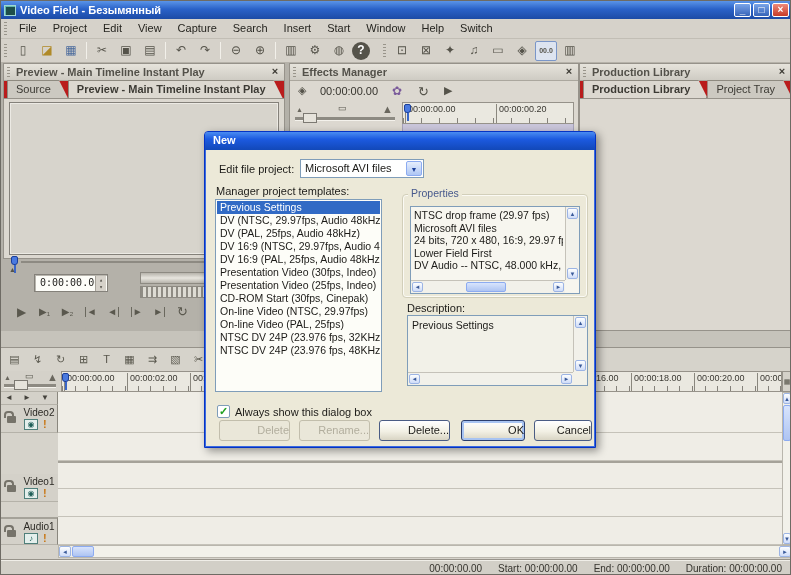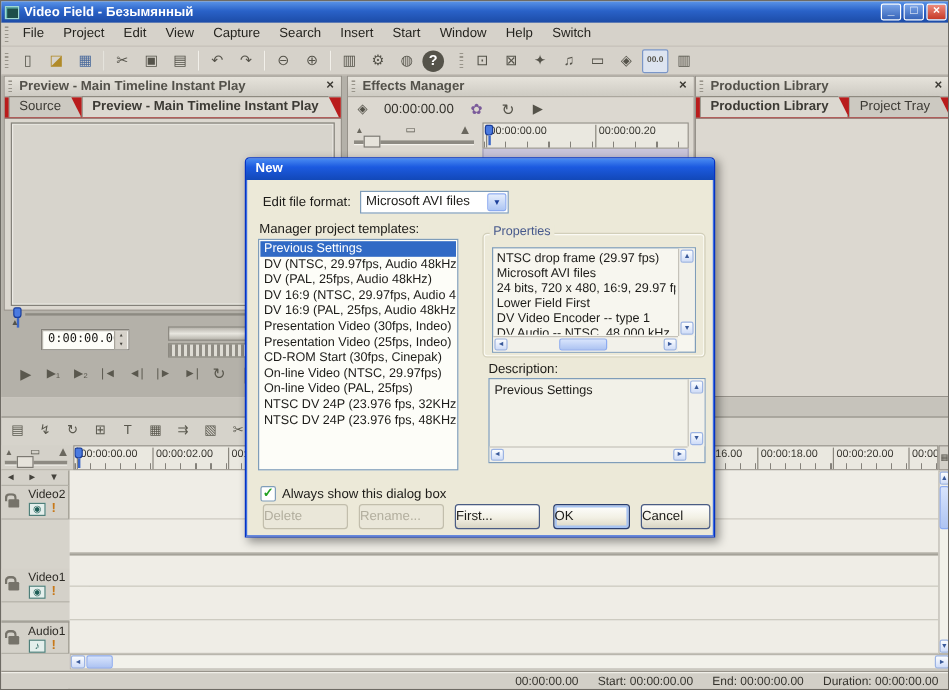--- a/index.html
+++ b/index.html
@@ -84,21 +84,21 @@
   .dialog { left:203px; top:130px; width:392px; height:317px; background:#ece9d8;
     border:1px solid #0533c4; box-shadow:0 0 0 1px #3a6ae0 inset, 3px 3px 8px rgba(0,0,0,.4); border-radius:4px 4px 0 0; z-index:50; }
   .dtitle { position:absolute; left:0; top:0; width:100%; height:18px; border-radius:3px 3px 0 0;
     background:linear-gradient(180deg,#4a8cf2 0%,#1c5ae0 40%,#1248b8 100%); color:#fff; font-weight:bold; padding:2px 0 0 8px; }
   .sunken { background:#f7f6ef; border:1px solid #7f9db9; }
   .lstitem { height:13px; line-height:13px; padding-left:3px; font-size:10.5px; white-space:nowrap; overflow:hidden; }
   .lstitem.sel { background:#316ac5; color:#fff; }
   .gbox { border:1px solid #d2cfba; border-radius:4px; box-shadow:inset 0 0 0 1px #fbfaf4; }
   .glabel { position:absolute; background:#ece9d8; padding:0 3px; color:#47598c; font-size:10.5px; }
   .propline { height:12.5px; line-height:12.5px; font-size:10.5px; white-space:nowrap; overflow:hidden; }
-  .xbtn { position:absolute; height:21px; text-align:left; font-size:11px; line-height:19px; border-radius:3px;
+  .xbtn { position:absolute; height:21px; text-align:right; font-size:11px; line-height:19px; border-radius:3px;
     background:linear-gradient(180deg,#ffffff,#f2f0e4 55%,#d9d5c4); border:1px solid #4a5c84; color:#1c1b18; }
   .xbtn.disabled { background:#eae7d9; border-color:#c2beac; color:#b2ae9e; }
   .xbtn.default { box-shadow:inset 0 0 0 2px #a8c4f2; border-color:#2a3e6e; }
   .chk { width:13px; height:13px; background:#fff; border:1px solid #7f9db9; border-radius:2px; text-align:center;
     line-height:11px; color:#21a121; font-weight:bold; font-size:11px; }
 
   
   .statusbar { left:0; top:558px; width:791px; height:17px; background:#d2cfc7; border-top:1px solid #97938a; box-shadow:inset 0 1px 0 #f0eee8;
     display:flex; align-items:center; justify-content:flex-end; gap:16px; padding-right:10px; color:#35332d; font-size:10px; }
   .lavender { background:#c9c5da; border:1px solid #a5a1ba; border-top:none; }
@@ -344,21 +344,21 @@
     <span>Start: 00:00:00.00</span>
     <span>End: 00:00:00.00</span>
     <span>Duration: 00:00:00.00</span>
   </div>
 
   <div class="abs dialog">
     <div class="dtitle">
       <span>New</span>
     </div>
 
-    <span class="abs" style="left:14px;top:31px">Edit file format:</span>
+    <span class="abs" style="left:14px;top:31px">Edit file project:</span>
     <div class="abs" style="left:95px;top:27px;width:124px;height:19px;background:#fff;border:1px solid #7f9db9">
       <span class="abs" style="left:4px;top:2px">Microsoft AVI files</span>
       <span class="abs" style="right:1px;top:1px;width:16px;height:15px;text-align:center;line-height:15px;font-size:7px;color:#1c3f9a;
             background:linear-gradient(180deg,#e6eefc,#aec6f4);border:1px solid #8cabf1;border-radius:2px">▼</span>
     </div>
 
     <span class="abs" style="left:11px;top:53px">Manager project templates:</span>
     <div class="abs sunken" style="left:10px;top:67px;width:167px;height:193px;background:#fdfdf8;padding:1px">
       <div class="lstitem sel">Previous Settings</div>
       <div class="lstitem">DV (NTSC, 29.97fps, Audio 48kHz)</div>
@@ -375,21 +375,20 @@
     </div>
 
     <div class="abs gbox" style="left:197px;top:62px;width:186px;height:104px"></div>
     <span class="glabel" style="left:203px;top:55px">Properties</span>
     <div class="abs sunken" style="left:205px;top:74px;width:170px;height:88px">
       <div class="abs" style="left:3px;top:2px;right:16px;bottom:14px;overflow:hidden">
         <div class="propline">NTSC drop frame (29.97 fps)</div>
         <div class="propline">Microsoft AVI files</div>
         <div class="propline">24 bits, 720 x 480, 16:9, 29.97 fps</div>
         <div class="propline">Lower Field First</div>
-        <div class="propline">DV Video Encoder -- type 1</div>
         <div class="propline">DV Audio -- NTSC, 48.000 kHz, 16 Bit, Ste</div>
       </div>
       <div class="abs sbar" style="right:0;top:0;width:14px;height:73px;border:none;border-left:1px solid #c5c2b9">
         <span class="sbtn" style="left:1px;top:1px;width:11px;height:11px;line-height:10px">▲</span>
         <span class="sbtn" style="left:1px;bottom:1px;width:11px;height:11px;line-height:10px">▼</span>
       </div>
       <div class="abs sbar" style="left:0;bottom:0;right:14px;height:13px;border:none;border-top:1px solid #c5c2b9">
         <span class="sbtn" style="left:1px;top:1px;width:11px;height:10px;line-height:9px">◄</span>
         <span class="sthumb" style="left:55px;top:1px;width:40px;height:10px"></span>
         <span class="sbtn" style="right:1px;top:1px;width:11px;height:10px;line-height:9px">►</span>
@@ -409,18 +408,18 @@
       </div>
     </div>
 
     <div class="abs chk" style="left:12px;top:273px">
       <span>✓</span>
     </div>
     <span class="abs" style="left:30px;top:274px">Always show this dialog box</span>
 
     <span class="xbtn disabled" style="left:14px;top:288px;width:71px">Delete</span>
     <span class="xbtn disabled" style="left:94px;top:288px;width:71px">Rename...</span>
-    <span class="xbtn" style="left:174px;top:288px;width:71px">First...</span>
+    <span class="xbtn" style="left:174px;top:288px;width:71px">Delete...</span>
     <span class="xbtn default" style="left:256px;top:288px;width:64px">OK</span>
     <span class="xbtn" style="left:329px;top:288px;width:58px">Cancel</span>
   </div>
 
 </div>
 
 </body></html>

